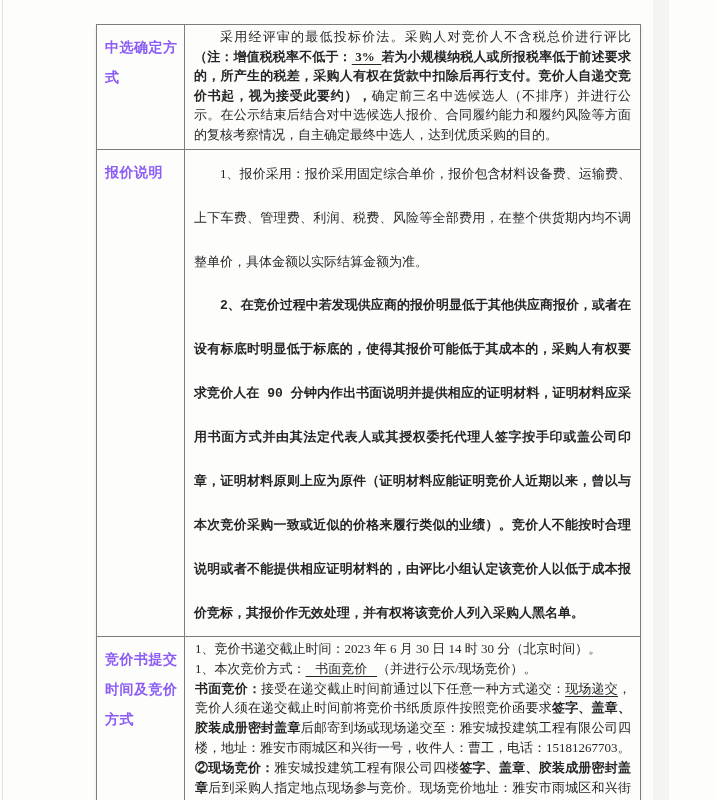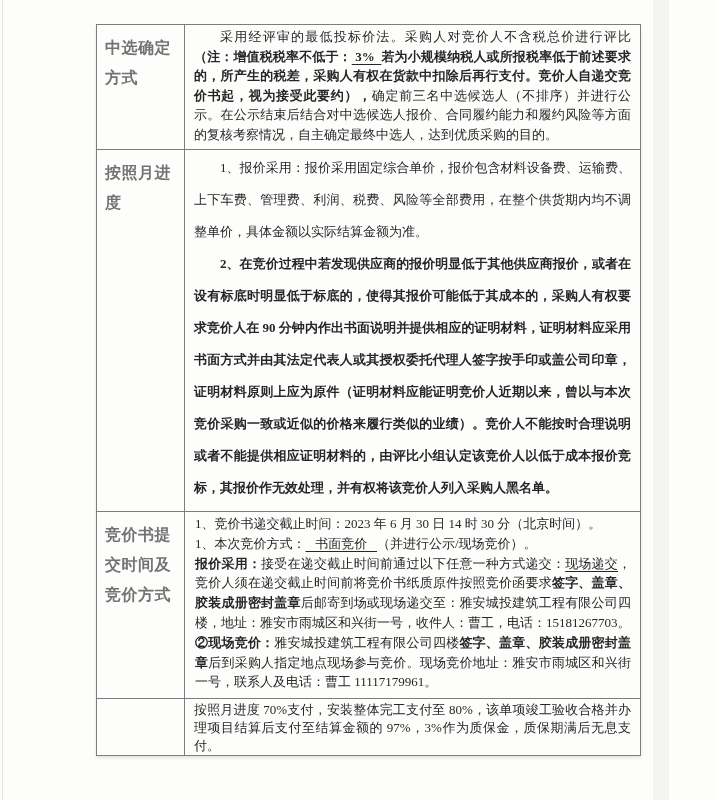--- a/index.html
+++ b/index.html
@@ -27,76 +27,76 @@
     box-shadow:0 2px 3px rgba(0,0,0,0.10);
   }
   td{
     border:1px solid #7d7d7d;
     vertical-align:top;
     overflow:hidden;
   }
   .label-cell{
     width:79px;
     font-weight:bold;
-    font-size:16px;
+    font-size:14px;
     line-height:30px;
     padding:8px 0 0 8px;
-    color:#737373;
+    color:#8b5cf6;
     letter-spacing:0.5px;
   }
   .content-cell{
     padding:2px 9px 0 9px;
     font-size:13px;
     text-align:justify;
     color:#262626;
   }
   .para{margin:0;}
   .indent{text-indent:2em;}
   .b{font-weight:bold;}
   .u{text-decoration:underline;text-underline-offset:3px;}
-  .medium{font-weight:600;}
+  .medium{font-weight:600;font-family:Liberation Mono, monospace;}
   
   .row-0 td{height:61px;}
   .row-0 .content-cell{line-height:25px;padding-top:4px;}
   .row-1 td{height:116px;}
   .row-1 .content-cell{line-height:19.5px;padding-top:2px;}
   .row-2 td{height:353px;}
-  .row-2 .content-cell{line-height:32px;padding-top:2px;}
+  .row-2 .content-cell{line-height:44px;padding-top:2px;}
   .row-3 td{height:178px;}
   .row-3 .content-cell{line-height:19.8px;padding-top:2px;padding-left:10px;}
   .row-4 td{height:39px;}
   .row-4 .content-cell{line-height:18px;padding-top:2px;}
 </style>
 </head>
 <body>
 
 <div class="canvas">
   <div class="scan-left-edge"></div>
   <div class="scan-right-band"></div>
   <table class="doc-table">
     <tbody id="table-body">
         <tr class="row row-1">
           <td class="label-cell"><span>中选确定方式</span></td>
           <td class="content-cell">
             <div class="para indent"><span class="">采用经评审的最低投标价法。采购人对竞价人不含税总价进行评比</span><span class="b ">（注：增值税税率不低于：</span><span class="b u">&nbsp;3%&nbsp;&nbsp;</span><span class="b ">若为小规模纳税人或所报税率低于前述要求的，所产生的税差，采购人有权在货款中扣除后再行支付。竞价人自递交竞价书起，视为接受此要约），</span><span class="">确定前三名中选候选人（不排序）并进行公示。在公示结束后结合对中选候选人报价、合同履约能力和履约风险等方面的复核考察情况，自主确定最终中选人，达到优质采购的目的。</span></div>
           </td>
         </tr>
         <tr class="row row-2">
-          <td class="label-cell"><span>按照月进度</span></td>
+          <td class="label-cell"><span>报价说明</span></td>
           <td class="content-cell">
             <div class="para indent"><span class="">1、报价采用：报价采用固定综合单价，报价包含材料设备费、运输费、上下车费、管理费、利润、税费、风险等全部费用，在整个供货期内均不调整单价，具体金额以实际结算金额为准。</span></div>
             <div class="para indent medium"><span class="">2、在竞价过程中若发现供应商的报价明显低于其他供应商报价，或者在设有标底时明显低于标底的，使得其报价可能低于其成本的，采购人有权要求竞价人在 90 分钟内作出书面说明并提供相应的证明材料，证明材料应采用书面方式并由其法定代表人或其授权委托代理人签字按手印或盖公司印章，证明材料原则上应为原件（证明材料应能证明竞价人近期以来，曾以与本次竞价采购一致或近似的价格来履行类似的业绩）。竞价人不能按时合理说明或者不能提供相应证明材料的，由评比小组认定该竞价人以低于成本报价竞标，其报价作无效处理，并有权将该竞价人列入采购人黑名单。</span></div>
           </td>
         </tr>
         <tr class="row row-3">
           <td class="label-cell"><span>竞价书提交时间及竞价方式</span></td>
           <td class="content-cell">
             <div class="para"><span class="">1、竞价书递交截止时间：2023 年 6 月 30 日 14 时 30 分（北京时间）。</span></div>
             <div class="para"><span class="">1、本次竞价方式：</span><span class="u">&nbsp;&nbsp;&nbsp;书面竞价&nbsp;&nbsp;&nbsp;</span><span class="">（并进行公示/现场竞价）。</span></div>
-            <div class="para"><span class="b ">报价采用：</span><span class="">接受在递交截止时间前通过以下任意一种方式递交：</span><span class="u">现场递交</span><span class="">，竞价人须在递交截止时间前将竞价书纸质原件按照竞价函要求</span><span class="b ">签字、盖章、胶装成册密封盖章</span><span class="">后邮寄到场或现场递交至：雅安城投建筑工程有限公司四楼，地址：雅安市雨城区和兴街一号，收件人：曹工，电话：15181267703。</span></div>
+            <div class="para"><span class="b ">书面竞价：</span><span class="">接受在递交截止时间前通过以下任意一种方式递交：</span><span class="u">现场递交</span><span class="">，竞价人须在递交截止时间前将竞价书纸质原件按照竞价函要求</span><span class="b ">签字、盖章、胶装成册密封盖章</span><span class="">后邮寄到场或现场递交至：雅安城投建筑工程有限公司四楼，地址：雅安市雨城区和兴街一号，收件人：曹工，电话：15181267703。</span></div>
             <div class="para"><span class="b ">②现场竞价：</span><span class="">雅安城投建筑工程有限公司四楼</span><span class="b ">签字、盖章、胶装成册密封盖章</span><span class="">后到采购人指定地点现场参与竞价。现场竞价地址：雅安市雨城区和兴街一号，联系人及电话：曹工 11117179961。</span></div>
           </td>
         </tr>
         <tr class="row row-4">
           <td class="label-cell"></td>
           <td class="content-cell">
             <div class="para"><span class="">按照月进度 70%支付，安装整体完工支付至 80%，该单项竣工验收合格并办理项目结算后支付至结算金额的 97%，3%作为质保金，质保期满后无息支付。</span></div>
           </td>
         </tr>
       </tbody>

